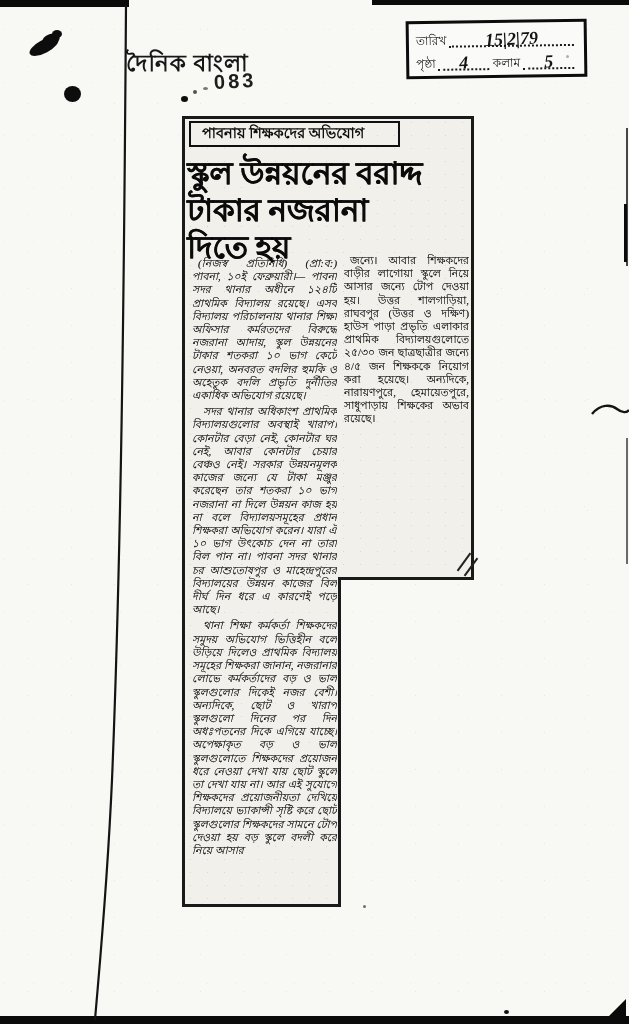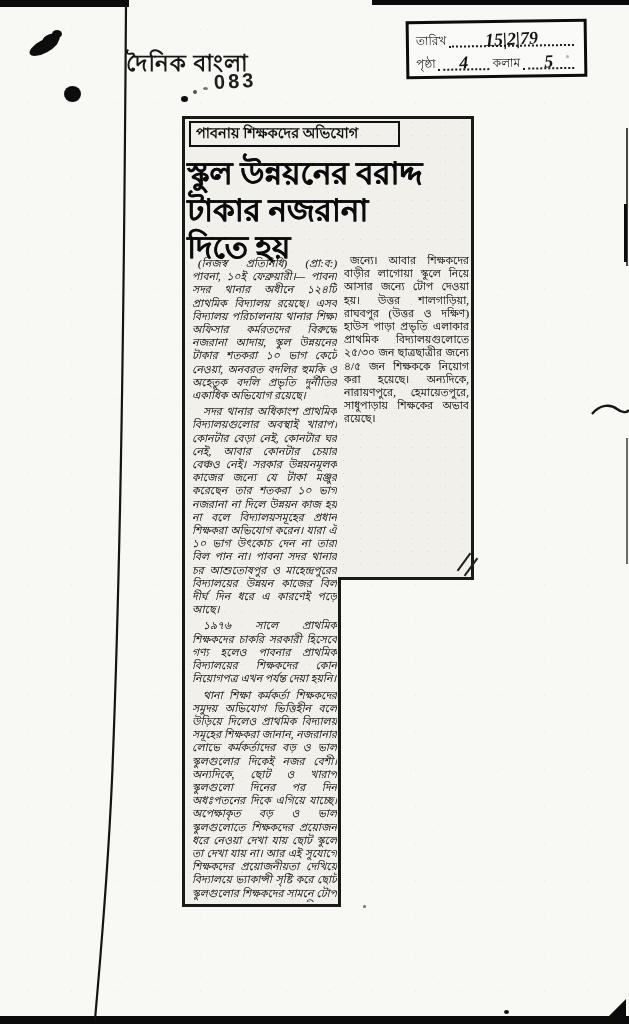--- a/index.html
+++ b/index.html
@@ -71,21 +71,21 @@
   .b-right-upper{left:471px;top:116px;width:3px;height:464px;}
   .b-bottom-rightcol{left:338px;top:577px;width:136px;height:3px;}
   .b-mid-vert{left:338px;top:577px;width:3px;height:330px;}
   .b-bottom-lower{left:182px;top:904px;width:159px;height:3px;}
   .tear{position:absolute;background:#222;width:2px;height:22px;}
   .tear-1{left:463px;top:551px;transform:rotate(36deg);}
   .tear-2{left:470px;top:556px;transform:rotate(36deg);}
 
   .kicker-box{position:absolute;left:189px;top:121px;width:211px;height:26px;
     border:2.5px solid #101010;box-sizing:border-box;display:flex;align-items:center;}
-  .kicker{font-size:14.5px;font-weight:700;padding-left:5px;white-space:nowrap;color:#0e0e0e;}
+  .kicker{font-size:14.5px;font-weight:700;padding-left:11px;white-space:nowrap;color:#0e0e0e;}
 
   .headline{position:absolute;left:187px;top:155px;width:284px;
     font-size:31px;line-height:37px;font-weight:800;color:#0b0b0b;
     text-shadow:0.4px 0.4px 0 #0b0b0b;}
   .headline div{white-space:nowrap;}
 
   .np-col{position:absolute;font-size:10.8px;line-height:13.2px;text-align:justify;
     color:#1c1c1c;overflow:hidden;text-shadow:0 0 0.5px rgba(20,20,20,0.55);}
   .col-left{left:192px;top:257px;width:145px;height:645px;font-style:italic;}
   .col-right{left:344px;top:254px;width:125px;height:321px;}
@@ -154,21 +154,20 @@
 
   <div class="headline">
     <div>স্কুল উন্নয়নের বরাদ্দ</div>
     <div>টাকার নজরানা</div>
     <div>দিতে হয়</div>
   </div>
 
   <div class="np-col col-left">
     <p>(নিজস্ব প্রতিনিধি) (প্রা:ব:) পাবনা, ১০ই ফেব্রুয়ারী।— পাবনা সদর থানার অধীনে ১২৪টি প্রাথমিক বিদ্যালয় রয়েছে। এসব বিদ্যালয় পরিচালনায় থানার শিক্ষা অফিসার কর্মরতদের বিরুদ্ধে নজরানা আদায়, স্কুল উন্নয়নের টাকার শতকরা ১০ ভাগ কেটে নেওয়া, অনবরত বদলির হুমকি ও অহেতুক বদলি প্রভৃতি দুর্নীতির একাধিক অভিযোগ রয়েছে।</p>
     <p>সদর থানার অধিকাংশ প্রাথমিক বিদ্যালয়গুলোর অবস্থাই খারাপ। কোনটার বেড়া নেই, কোনটার ঘর নেই, আবার কোনটার চেয়ার বেঞ্চও নেই। সরকার উন্নয়নমূলক কাজের জন্যে যে টাকা মঞ্জুর করেছেন তার শতকরা ১০ ভাগ নজরানা না দিলে উন্নয়ন কাজ হয় না বলে বিদ্যালয়সমূহের প্রধান শিক্ষকরা অভিযোগ করেন। যারা ঐ ১০ ভাগ উৎকোচ দেন না তারা বিল পান না। পাবনা সদর থানার চর আশুতোষপুর ও মাহেন্দ্রপুরের বিদ্যালয়ের উন্নয়ন কাজের বিল দীর্ঘ দিন ধরে এ কারণেই পড়ে আছে।</p>
-    <p>১৯৭৬ সালে প্রাথমিক শিক্ষকদের চাকরি সরকারী হিসেবে গণ্য হলেও পাবনার প্রাথমিক বিদ্যালয়ের শিক্ষকদের কোন নিয়োগপত্র এখন পর্যন্ত দেয়া হয়নি।</p>
     <p>থানা শিক্ষা কর্মকর্তা শিক্ষকদের সমুদয় অভিযোগ ভিত্তিহীন বলে উড়িয়ে দিলেও প্রাথমিক বিদ্যালয় সমূহের শিক্ষকরা জানান, নজরানার লোভে কর্মকর্তাদের বড় ও ভাল স্কুলগুলোর দিকেই নজর বেশী। অন্যদিকে, ছোট ও খারাপ স্কুলগুলো দিনের পর দিন অধঃপতনের দিকে এগিয়ে যাচ্ছে। অপেক্ষাকৃত বড় ও ভাল স্কুলগুলোতে শিক্ষকদের প্রয়োজন ধরে নেওয়া দেখা যায় ছোট স্কুলে তা দেখা যায় না। আর এই সুযোগে শিক্ষকদের প্রয়োজনীয়তা দেখিয়ে বিদ্যালয়ে ভ্যাকান্সী সৃষ্টি করে ছোট স্কুলগুলোর শিক্ষকদের সামনে টোপ দেওয়া হয় বড় স্কুলে বদলী করে নিয়ে আসার</p>
   </div>
   <div class="np-col col-right">
     <p>জন্যে। আবার শিক্ষকদের বাড়ীর লাগোয়া স্কুলে নিয়ে আসার জন্যে টোপ দেওয়া হয়। উত্তর শালগাড়িয়া, রাঘবপুর (উত্তর ও দক্ষিণ) হাউস পাড়া প্রভৃতি এলাকার প্রাথমিক বিদ্যালয়গুলোতে ২৫/৩০ জন ছাত্রছাত্রীর জন্যে ৪/৫ জন শিক্ষককে নিয়োগ করা হয়েছে। অন্যদিকে, নারায়ণপুরে, হেমায়েতপুরে, সাধুপাড়ায় শিক্ষকের অভাব রয়েছে।</p>
 
   </div>
 
 </div>
 
 </body></html>

